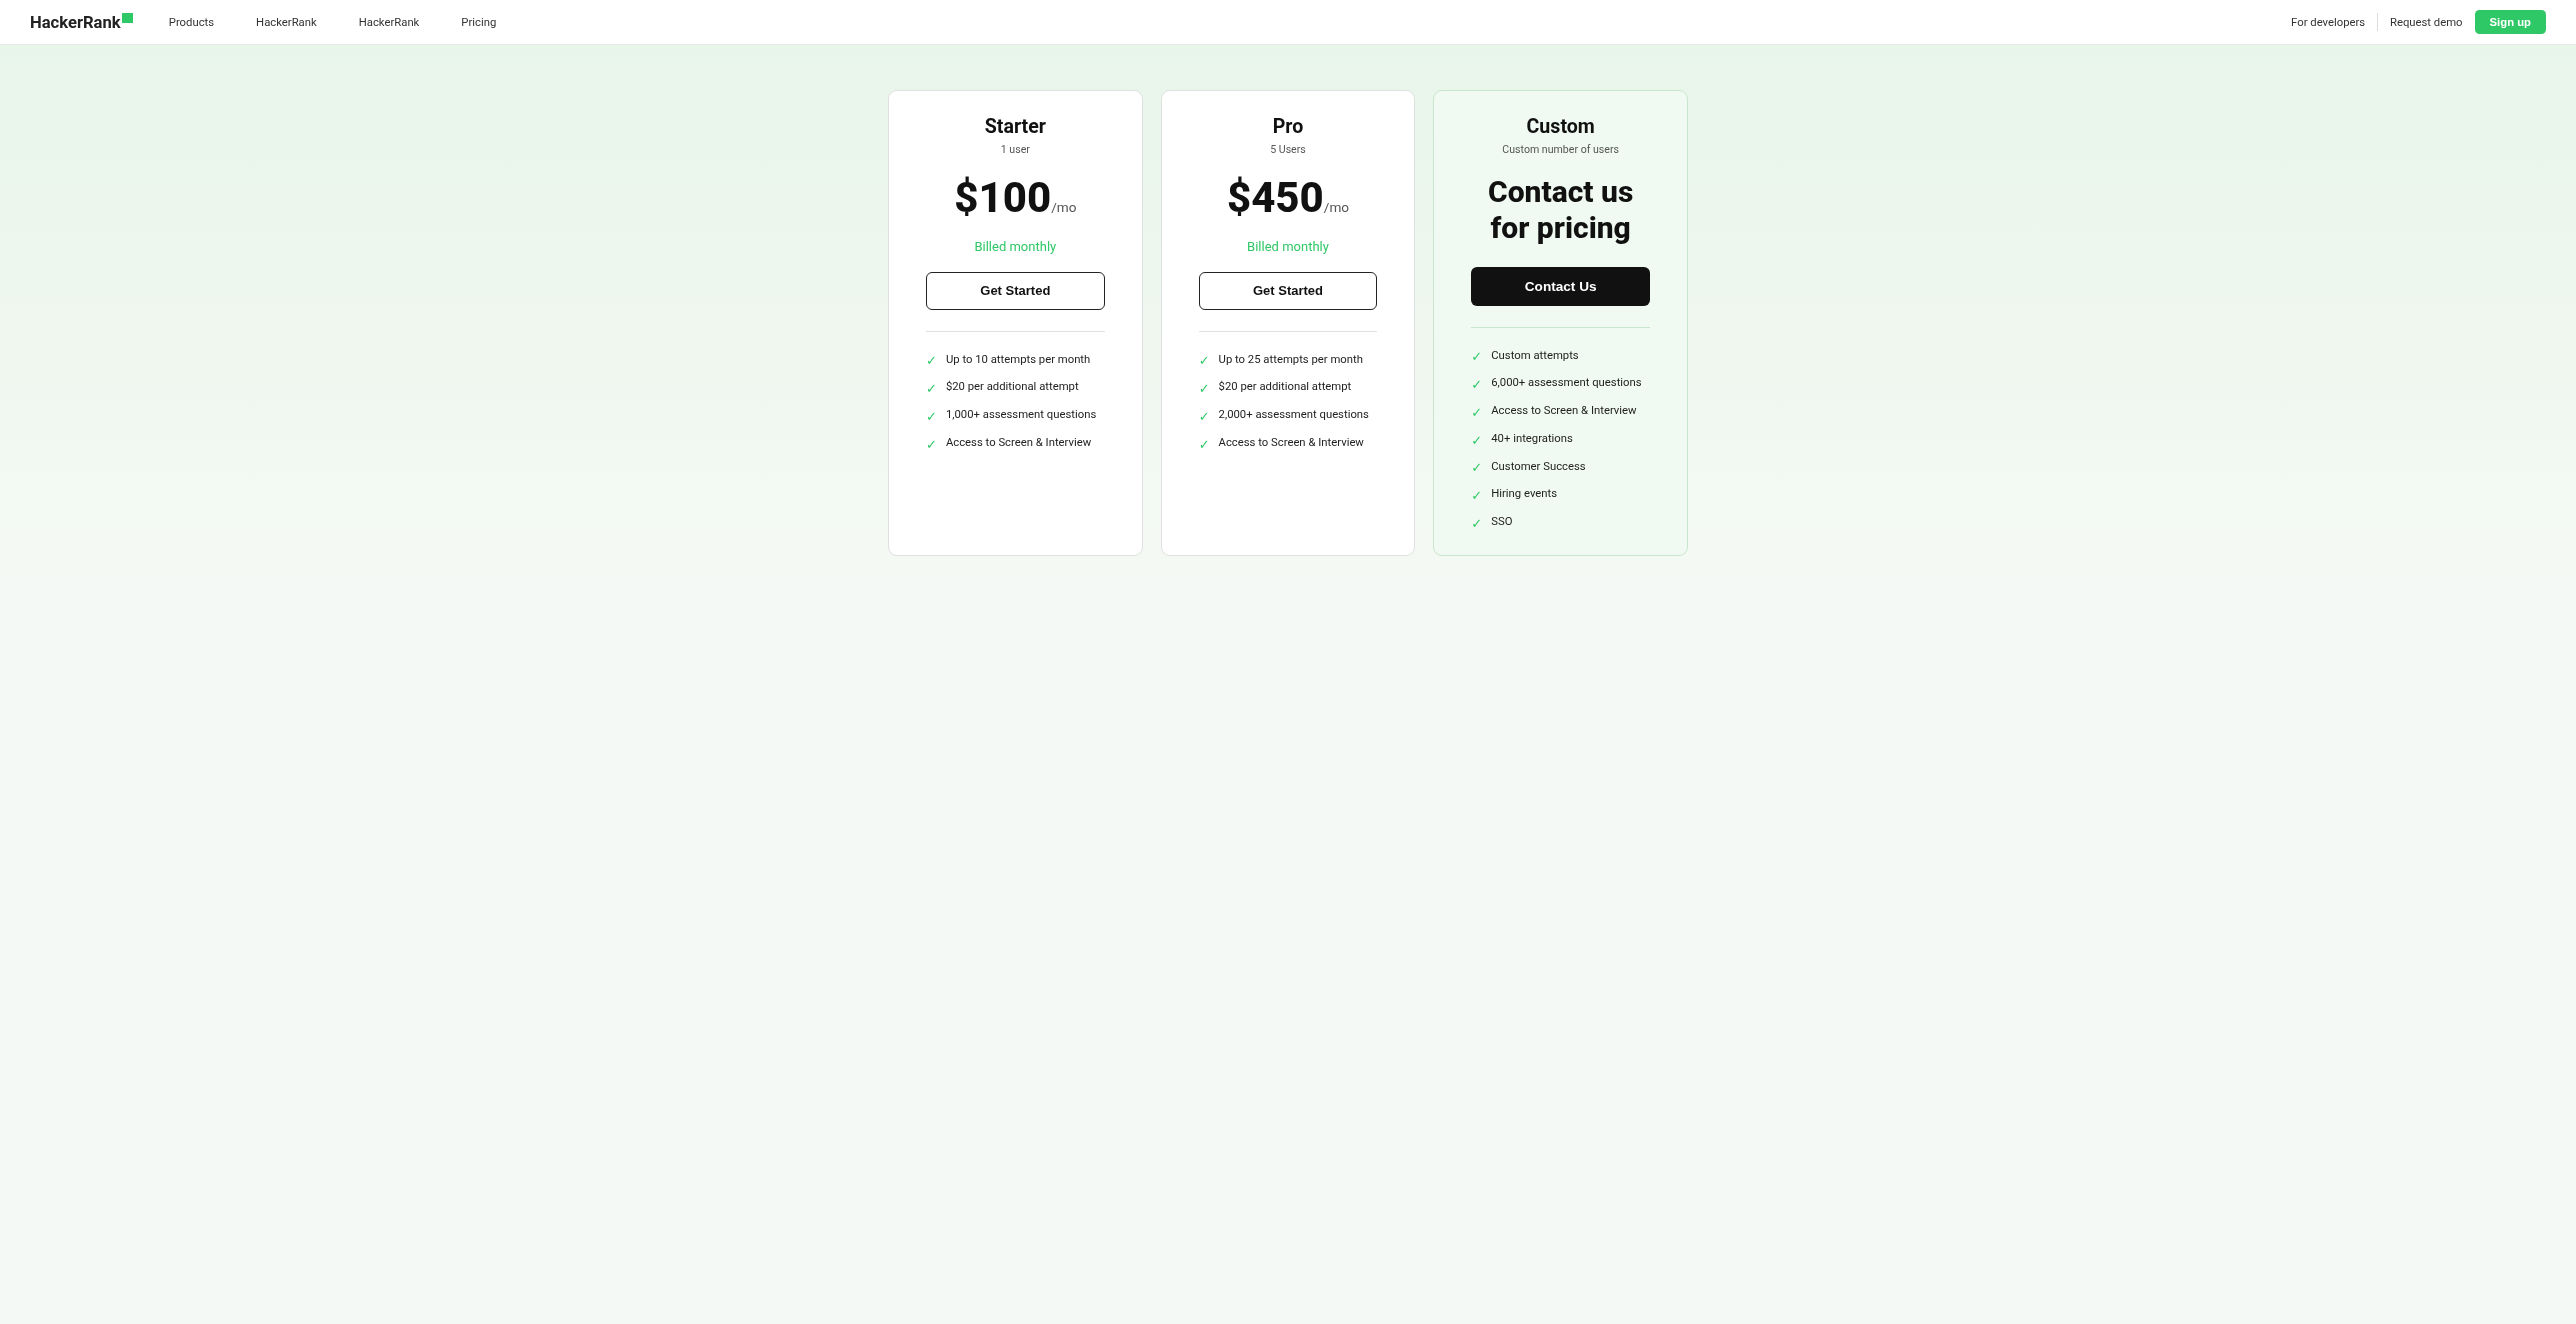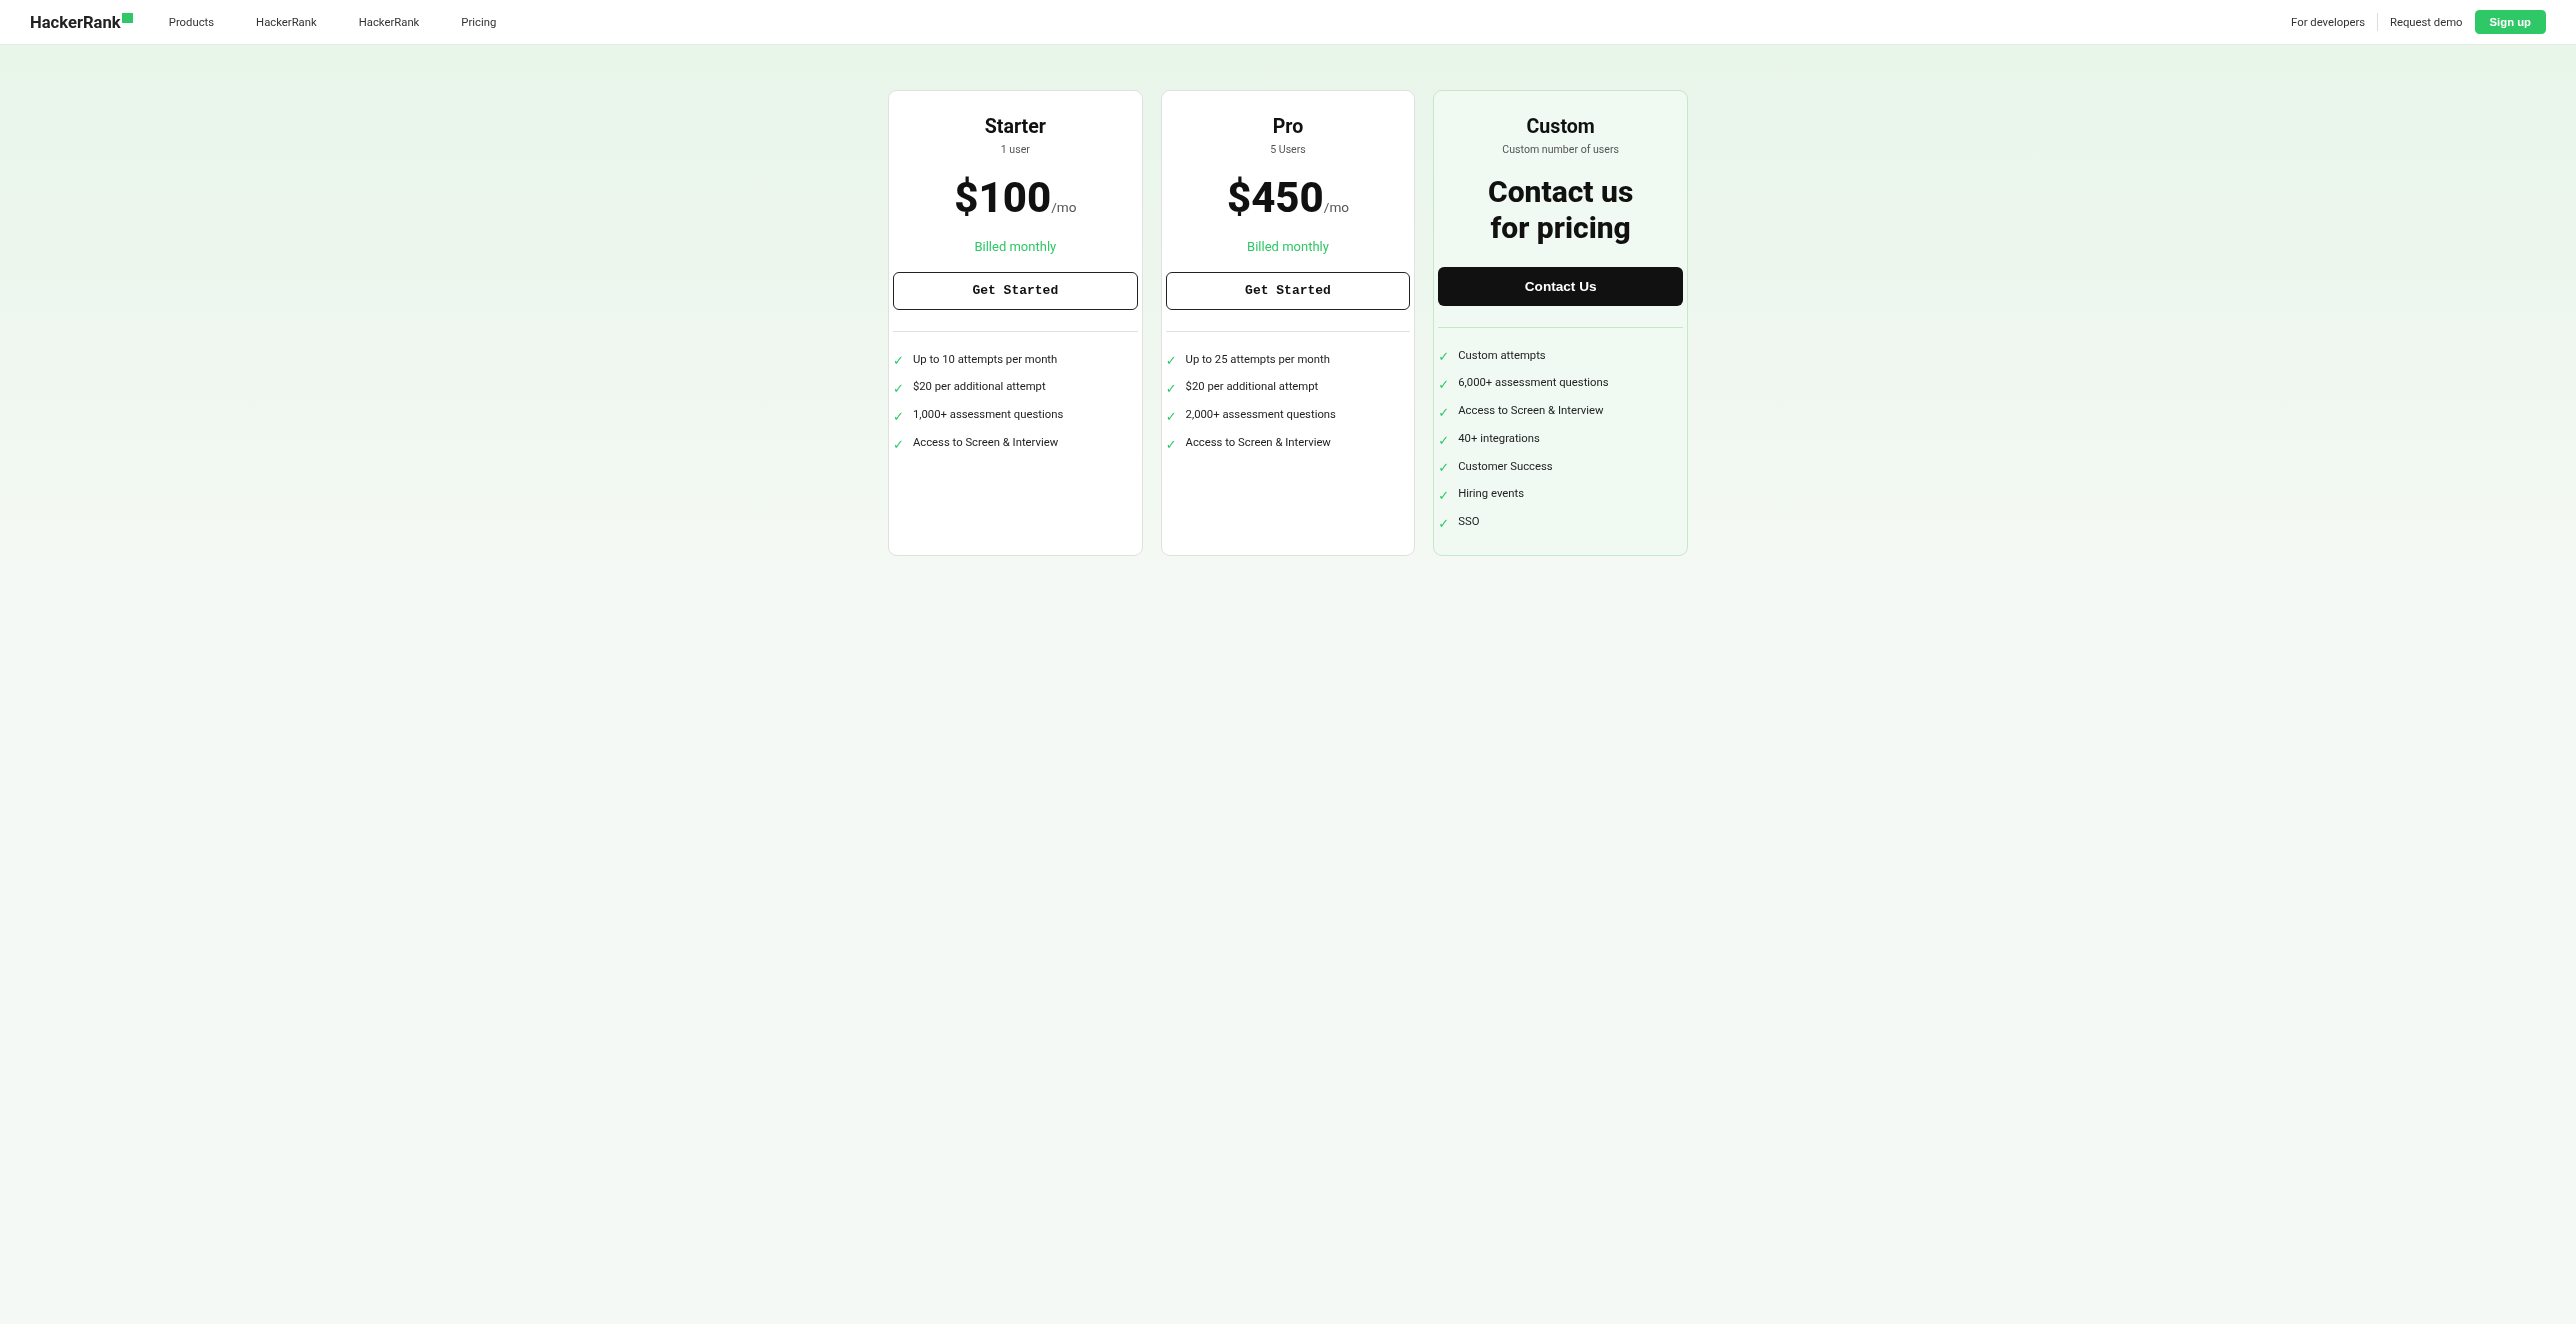--- a/index.html
+++ b/index.html
@@ -88,21 +88,21 @@
       grid-template-columns: 1fr 1fr 1fr;
       gap: 18px;
       margin-top: 0;
     }
 
     
     .card {
       background: #fff;
       border: 0.8px solid #e0e0e0;
       border-radius: 9px;
-      padding: 24px 4px;
+      padding: 24px 37px;
       display: flex;
       flex-direction: column;
     }
     .card.featured {
       background: #f0faf2;
       border-color: #c8e6c9;
     }
 
     .card-plan-name {
       font-size: 19.6px;
@@ -153,21 +153,20 @@
       border: 1.5px solid #222;
       background: #fff;
       border-radius: 6px;
       padding: 10.6px;
       font-size: 13px;
       font-weight: 600;
       color: #111;
       cursor: pointer;
       text-align: center;
       margin-top: 12px;
-      font-family: Liberation Mono, monospace;
     }
 
     .btn-contact-us {
       display: block;
       width: 100%;
       background: #111;
       border: none;
       border-radius: 6px;
       padding: 12px;
       font-size: 13.6px;

